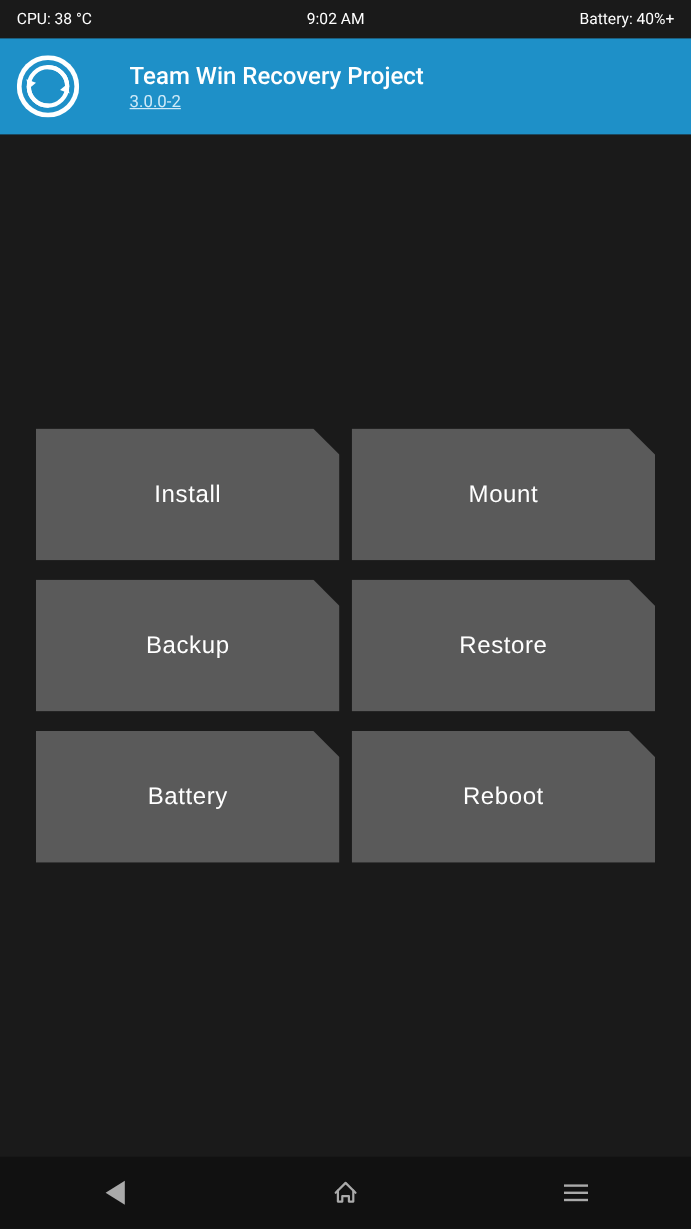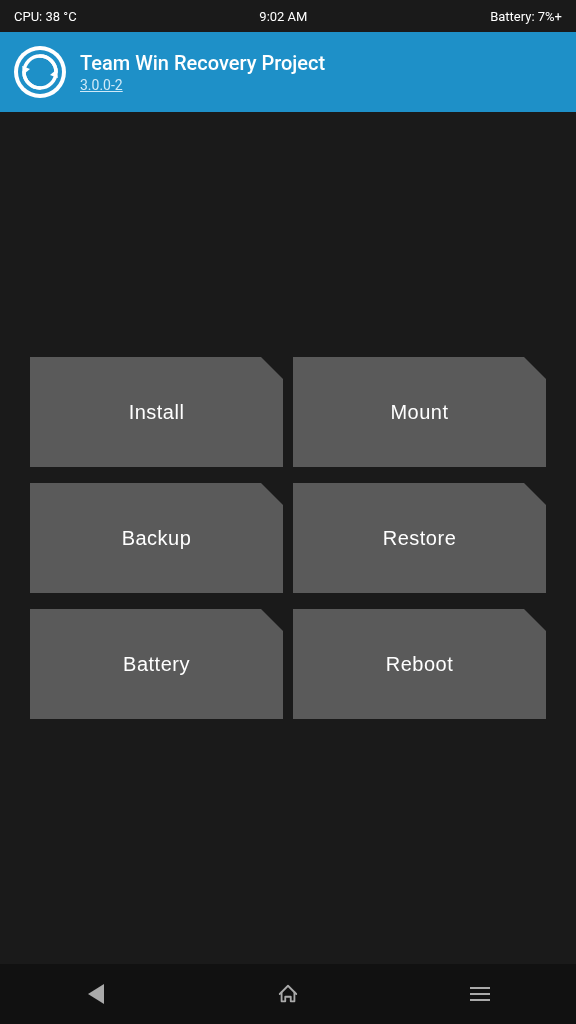--- a/index.html
+++ b/index.html
@@ -32,20 +32,21 @@
     }
 
     
     #header {
       background-color: #1e90c8;
       display: flex;
       align-items: center;
       padding: 10px 14px;
       height: 80px;
       flex-shrink: 0;
+      gap: 28px;
     }
 
     #header-logo {
       width: 52px;
       height: 52px;
       margin-right: 14px;
       flex-shrink: 0;
     }
 
     #header-text {
@@ -149,21 +150,21 @@
       height: 2px;
       background-color: #aaaaaa;
     }
   </style>
 </head>
 <body>
 
 <div id="status-bar">
   <span>CPU: 38 °C</span>
   <span>9:02 AM</span>
-  <span>Battery: 7%+</span>
+  <span>Battery: 40%+</span>
 </div>
 
 <div id="header">
   <svg id="header-logo" viewBox="0 0 52 52" xmlns="http://www.w3.org/2000/svg">
     <circle cx="26" cy="26" r="26" fill="#ffffff"></circle>
     <circle cx="26" cy="26" r="22" fill="#1e90c8"></circle>
 
     <path d="M26 10 A16 16 0 1 1 10 26" stroke="#ffffff" stroke-width="3.5" fill="none" stroke-linecap="round"></path>
     <polygon points="8,20 10,28 16,23" fill="#ffffff"></polygon>
     <path d="M26 42 A16 16 0 1 1 42 26" stroke="#ffffff" stroke-width="3.5" fill="none" stroke-linecap="round"></path>

